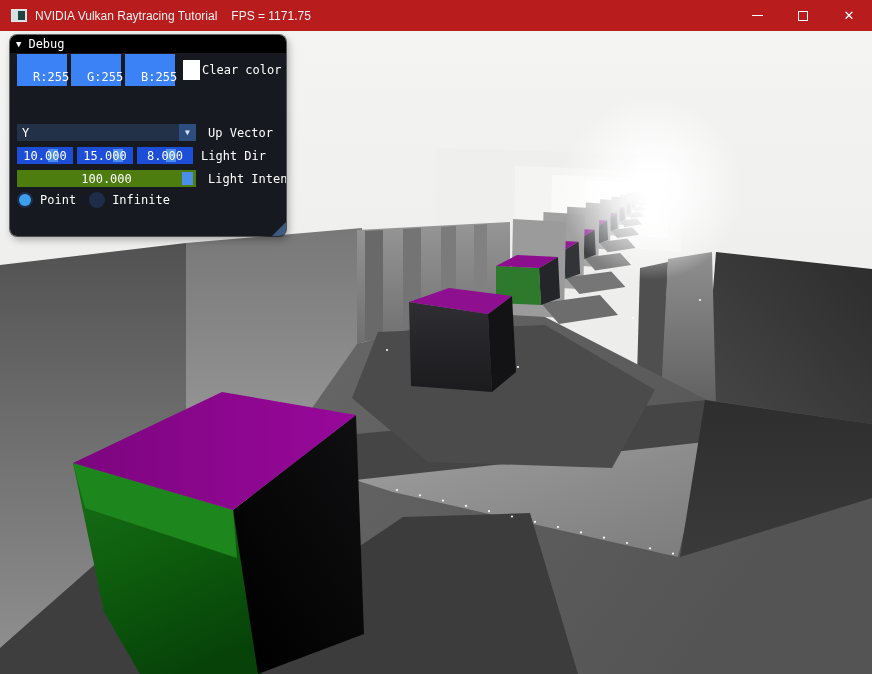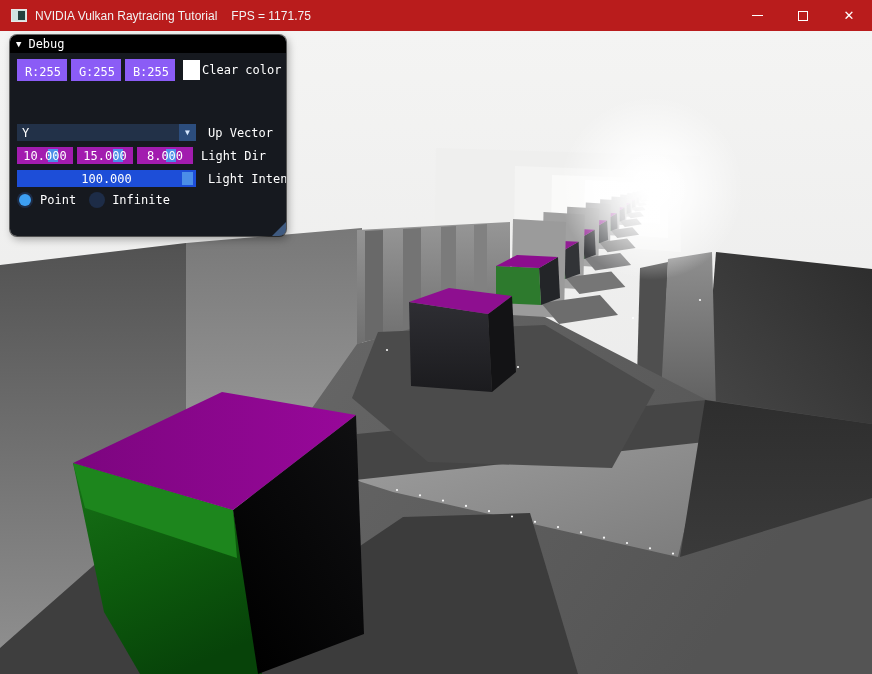--- a/index.html
+++ b/index.html
@@ -29,43 +29,43 @@
   .imgui-panel{position:absolute;left:10px;top:4px;width:276px;height:201px;border-radius:7px;
     background:rgba(13,17,23,.965);box-shadow:0 0 0 1px rgba(0,0,0,.55), 2px 3px 8px rgba(0,0,0,.35);
     color:#fff;font-size:12px;overflow:hidden}
   .panel-header{height:18px;background:#000;border-radius:7px 7px 0 0;display:flex;align-items:center;
     padding-left:6px;cursor:pointer}
   .collapse-arrow{font-size:9px;color:#fff;margin-right:7px;line-height:1}
   .panel-title{font-size:12px}
   .row{position:absolute;left:7px;right:0;display:flex;align-items:center}
   .lblcol{position:absolute;left:191px;white-space:pre}
   .r1{top:24px;height:22px}
-  .btn{width:50px;height:22px;margin-right:4px;background:#8b5cf6;border:none;color:#fff;
-    font-family:inherit;font-size:12px;cursor:pointer;text-align:right;padding:6px}
+  .btn{width:50px;height:22px;margin-right:4px;background:#3b82f6;border:none;color:#fff;
+    font-family:inherit;font-size:12px;cursor:pointer;text-align:right;padding:16px}
   .swatch{width:17px;height:20px;background:#fff;margin-left:4px;cursor:pointer}
   .r1 .lblcol{position:static;margin-left:2px}
   .r2{top:51px;height:19px}
   .checkbox{width:19px;height:19px;background:#233a5e;cursor:pointer;position:relative}
   .checkbox svg{position:absolute;left:1px;top:1px}
   .cb-label{margin-left:6px}
   .r3{top:73px;height:14px;white-space:pre;letter-spacing:-.2px}
   .r4{top:89px;height:17px}
   .combo{position:relative;width:179px;height:17px;background:#223148;cursor:pointer;
     display:flex;align-items:center;padding-left:5px}
   .combo-arrow{position:absolute;right:0;top:0;width:17px;height:17px;background:#2c4d7d;color:#d6e7ff;
     font-size:8px;display:flex;align-items:center;justify-content:center}
   .r5{top:112px;height:17px}
-  .sf{position:relative;width:56px;height:17px;background:#a21caf;margin-right:4px;cursor:ew-resize;
+  .sf{position:relative;width:56px;height:17px;background:#1d4ed8;margin-right:4px;cursor:ew-resize;
     display:flex;align-items:center;justify-content:center}
   .sf span{position:relative;z-index:2}
   .grab{position:absolute;top:2px;bottom:2px;width:10px;background:#4b8ee8;z-index:1}
   .g1{left:31px}.g2{left:36px}.g3{left:29px}
   .r5 .lblcol{left:184px}
   .r6{top:135px;height:17px}
-  .slider{position:relative;width:179px;height:17px;background:#1d4ed8;cursor:ew-resize;
+  .slider{position:relative;width:179px;height:17px;background:#4d7c0f;cursor:ew-resize;
     display:flex;align-items:center;justify-content:center}
   .slider span{position:relative;z-index:2}
   .gw{left:auto;right:3px;top:2px;bottom:2px;width:11px}
   .r7{top:157px;height:16px}
   .radio{width:16px;height:16px;border-radius:50%;background:#1d2c47;position:relative;cursor:pointer}
   .radio.sel::after{content:"";position:absolute;inset:2px;border-radius:50%;background:#3d9ff2}
   .radio-label{margin-left:7px;margin-right:13px}
   .resize-grip{position:absolute;right:0;bottom:0;width:0;height:0;cursor:nwse-resize;
     border-left:14px solid transparent;border-bottom:14px solid #3f5a80}
 </style>

